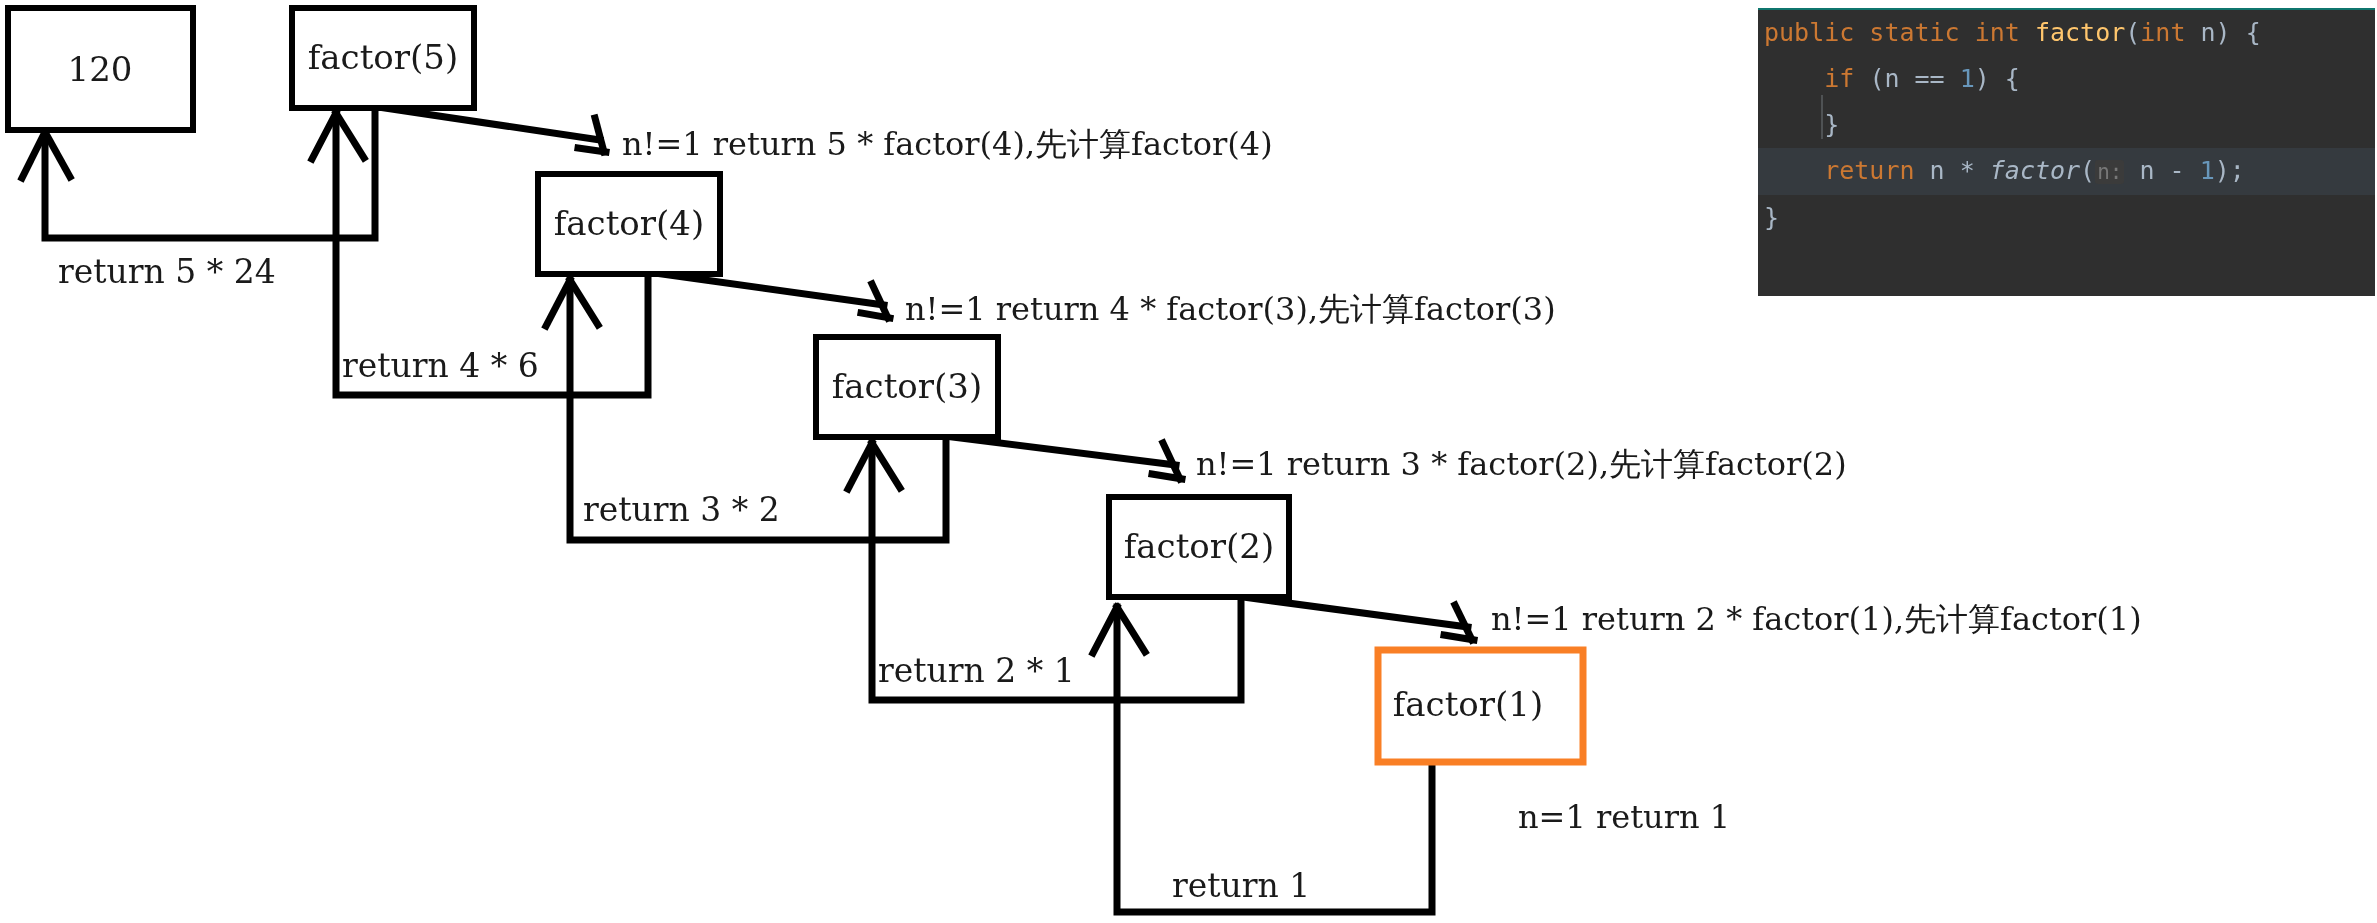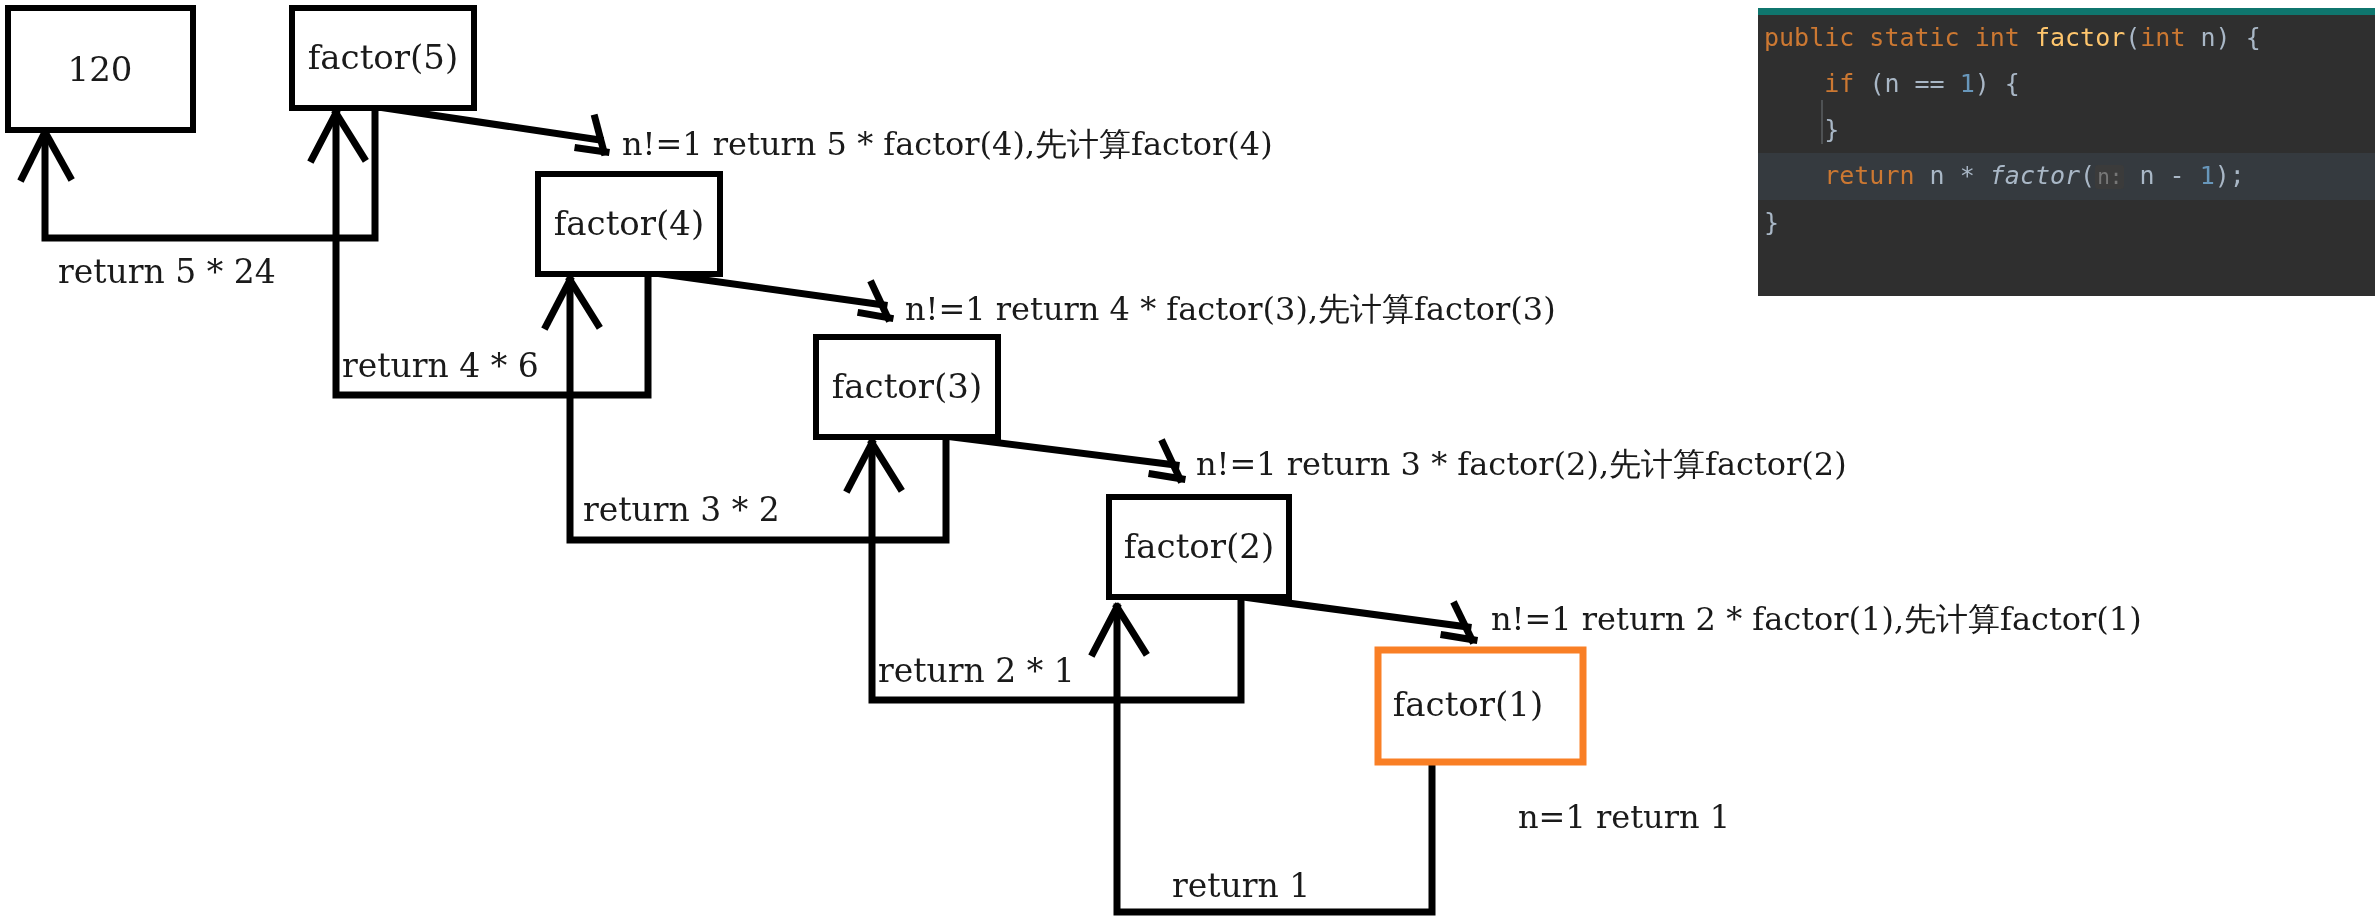--- a/index.html
+++ b/index.html
@@ -57,21 +57,21 @@
   }
 
   
   #code-panel {
     position: absolute;
     left: 1758px;
     top: 8px;
     width: 617px;
     height: 288px;
     background: #2f2f2f;
-    border-top: 7px solid #0f766e;
+    border-top: 2px solid #0f766e;
     box-sizing: border-box;
     overflow: hidden;
   }
   .code-line {
     font-family: "DejaVu Sans Mono", "Liberation Mono", monospace;
     font-size: 25px;
     line-height: 46px;
     white-space: pre;
     color: #a9b7c6;
     padding-left: 6px;

